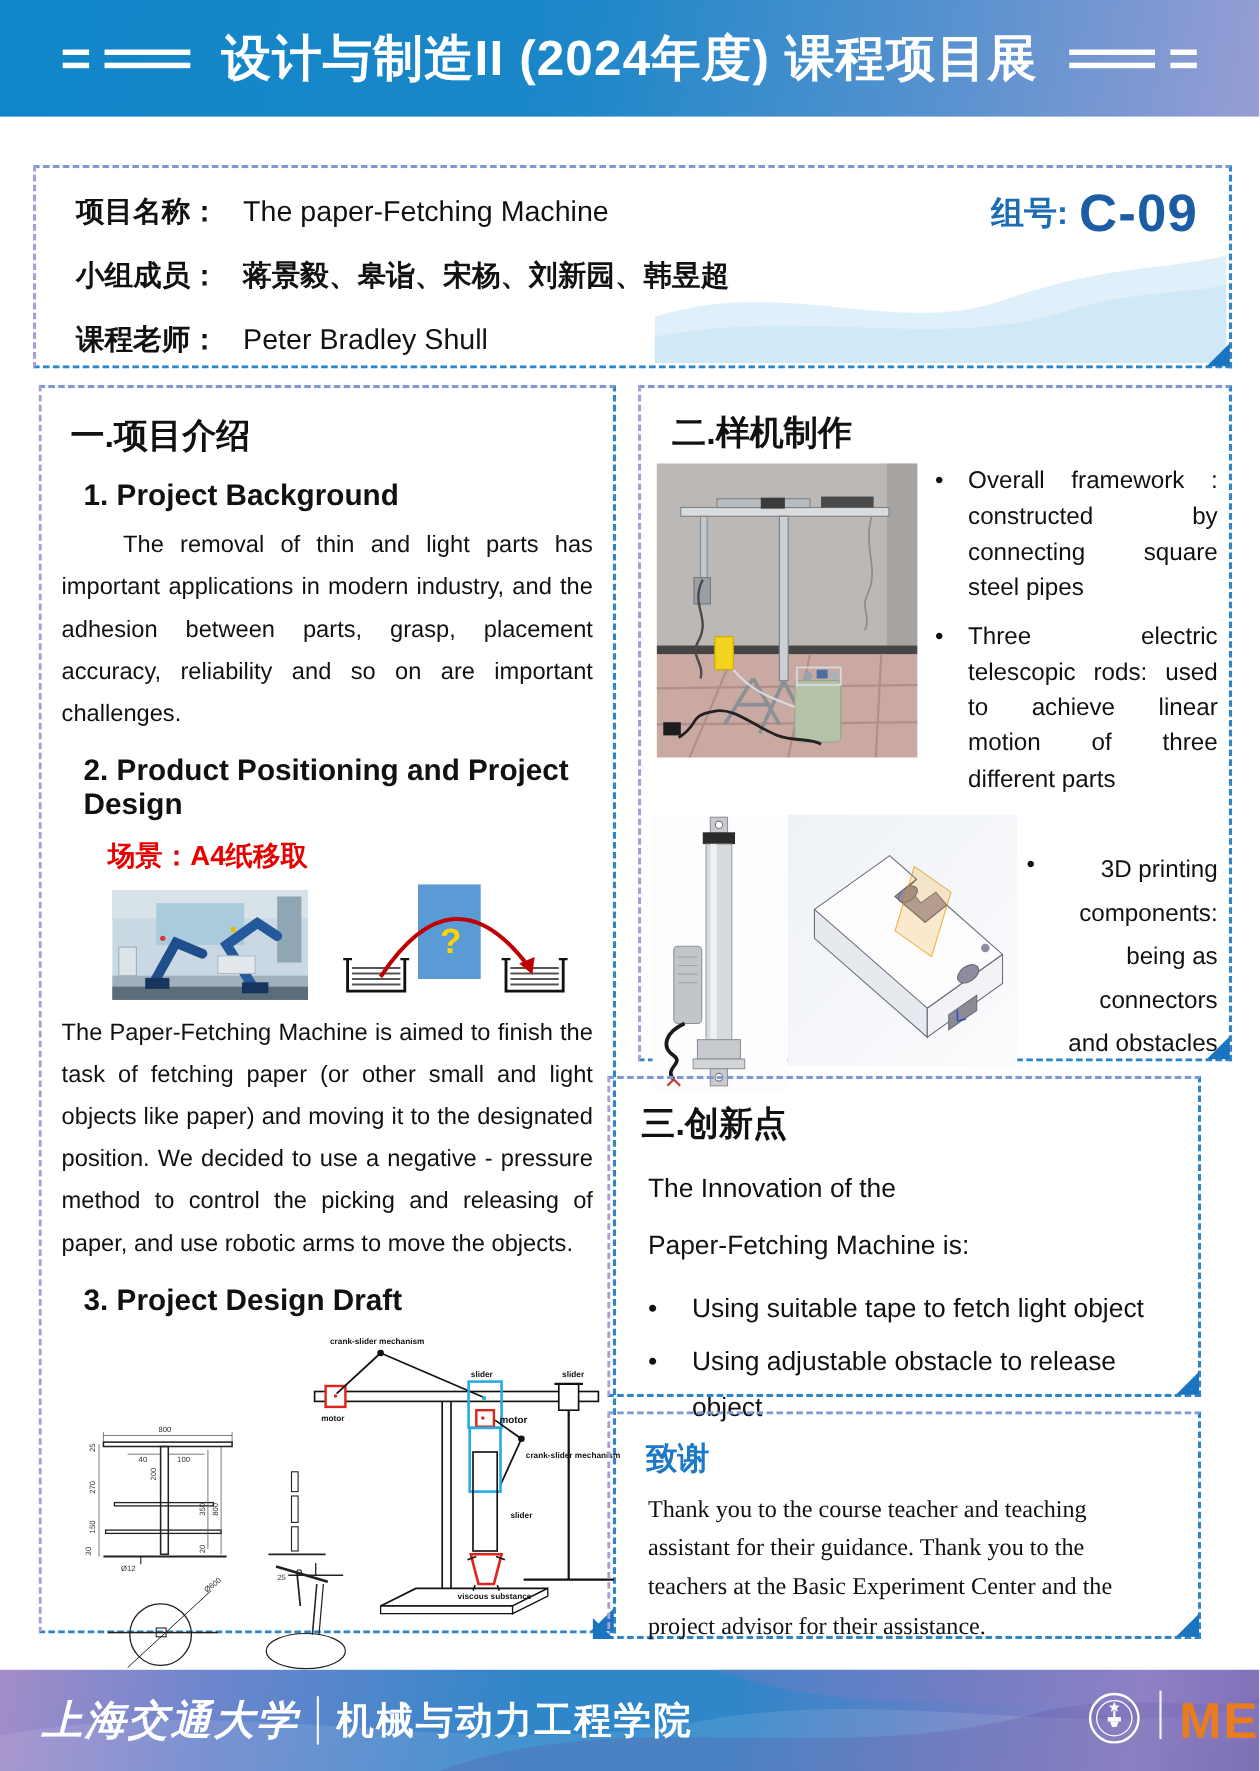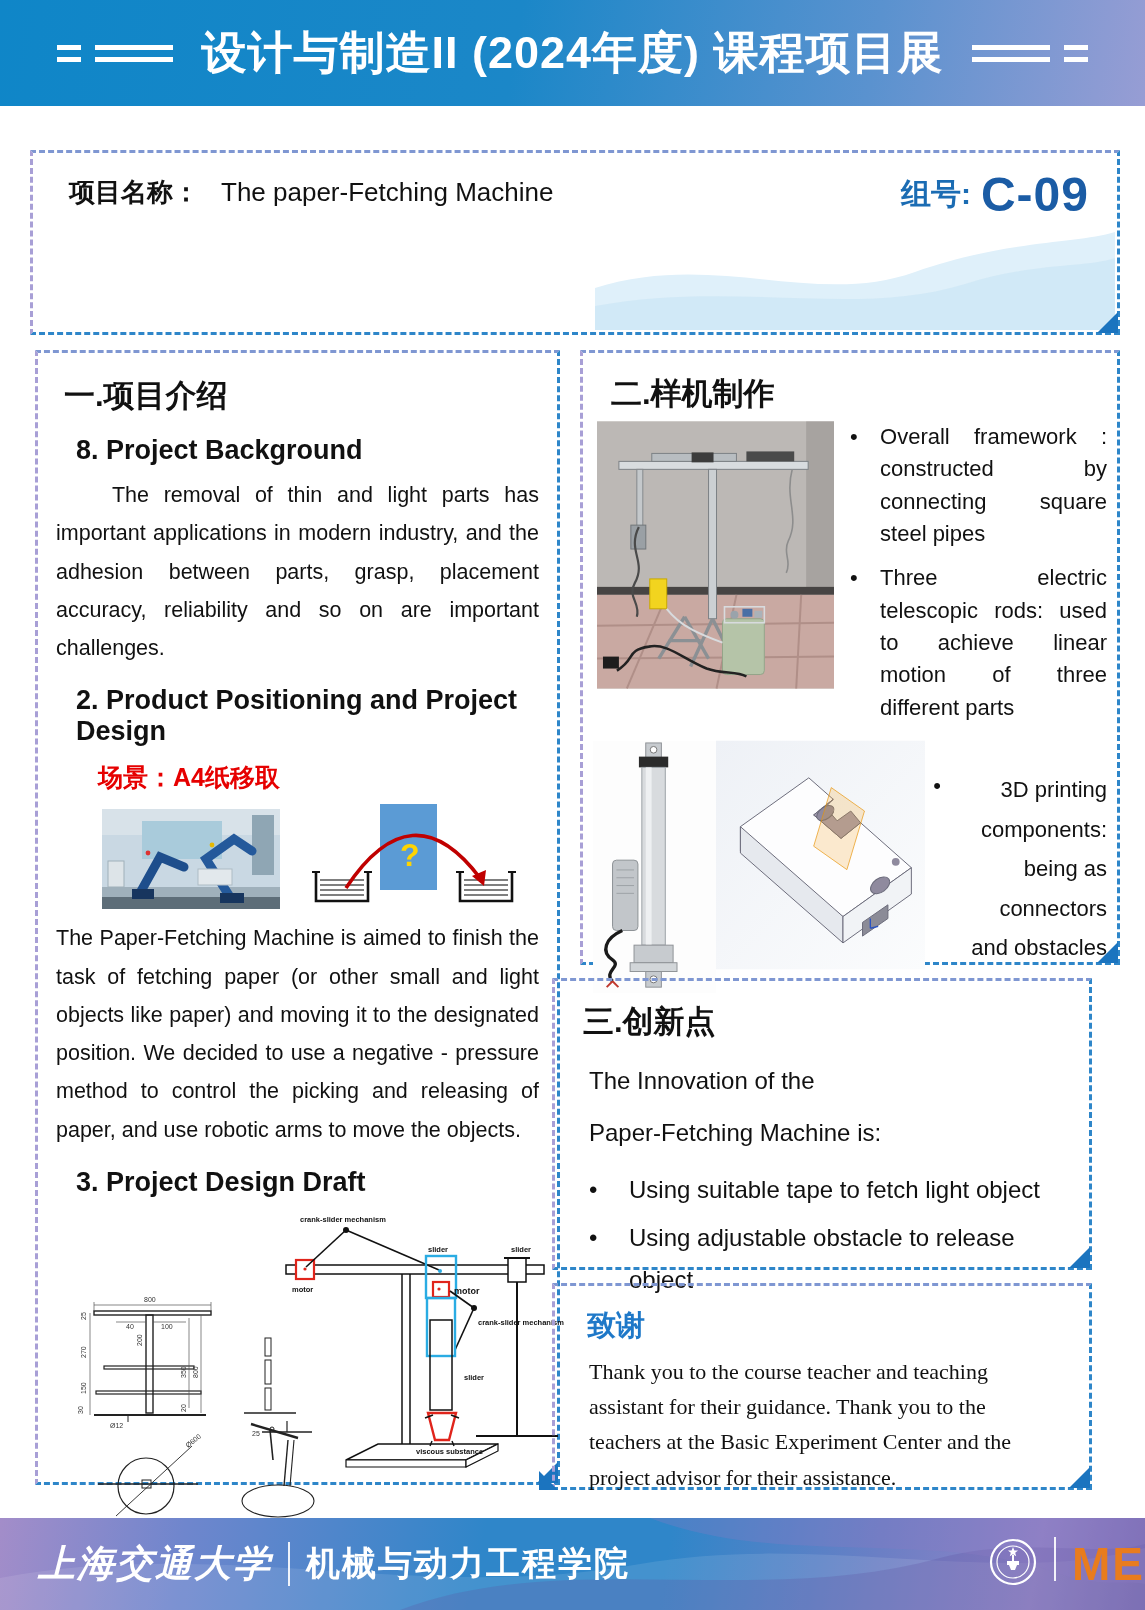--- a/index.html
+++ b/index.html
@@ -108,31 +108,39 @@
   <div class="panel" id="info-panel">
     <svg class="info-wave" width="520" height="120" viewBox="0 0 520 120">
       <path d="M0,78 C120,40 220,98 320,62 C410,30 480,34 520,22 L520,120 L0,120 Z" fill="#dff0fa"></path>
       <path d="M0,96 C140,70 260,108 370,74 C440,52 490,58 520,48 L520,120 L0,120 Z" fill="#cfe8f6" opacity="0.85"></path>
     </svg>
     <div class="info-rows">
       <div class="info-row">
         <span class="info-label">项目名称：</span>
         <span class="info-value">The paper-Fetching Machine</span>
       </div>
+      <div class="info-row">
+        <span class="info-label">小组成员：</span>
+        <span class="info-value members">蒋景毅、皋诣、宋杨、刘新园、韩昱超</span>
+      </div>
+      <div class="info-row">
+        <span class="info-label">课程老师：</span>
+        <span class="info-value">Peter Bradley Shull</span>
+      </div>
     </div>
     <div class="group-box">
       <span class="group-label">组号:</span>
       <span class="group-value">C-09</span>
     </div>
     <div class="corner-tri"></div>
   </div>
 
   <div class="panel" id="left-panel">
     <div class="sec-heading">一.项目介绍</div>
-    <div class="sub-heading">8. Project Background</div>
+    <div class="sub-heading">1. Project Background</div>
     <div class="para indent">The removal of thin and light parts has important applications in modern industry, and the adhesion between parts, grasp, placement accuracy, reliability and so on are important challenges.</div>
     <div class="sub-heading">2. Product Positioning and Project Design</div>
     <div class="scene-label">场景：A4纸移取</div>
 
     <div class="figures-row">
 
       <svg width="178" height="100" viewBox="0 0 178 100">
         <rect x="0" y="0" width="178" height="100" fill="#c9d8e3"></rect>
         <rect x="0" y="0" width="178" height="26" fill="#d8e2e9"></rect>
         <rect x="40" y="12" width="80" height="38" fill="#a9cbdb"></rect>

